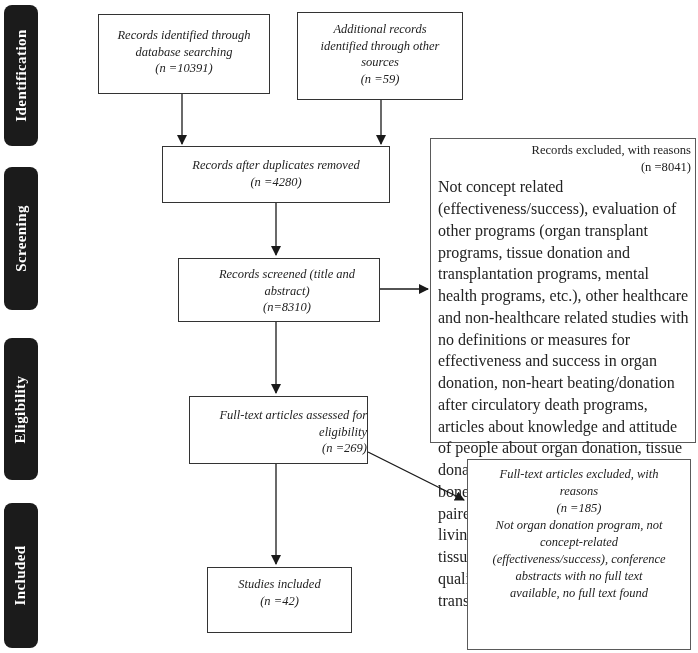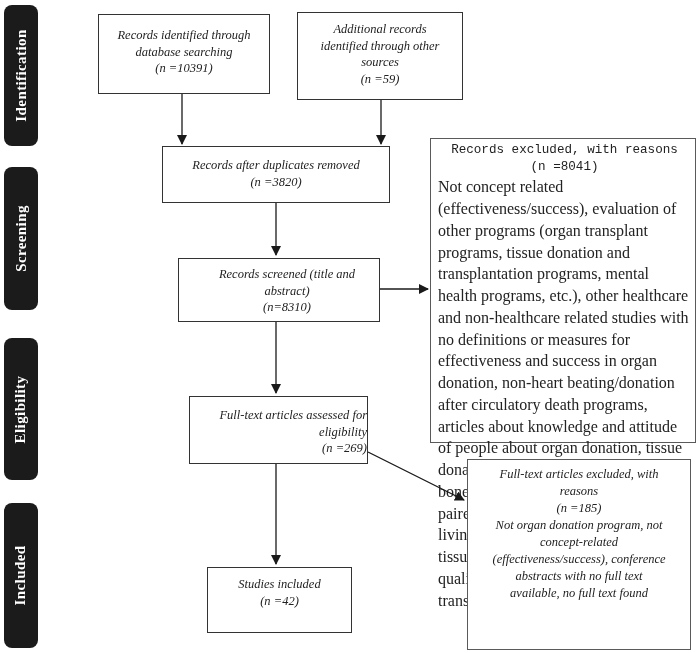--- a/index.html
+++ b/index.html
@@ -55,21 +55,21 @@
   .box-screened          { left: 178px; top: 258px; width: 202px; height: 64px;  padding-top: 7px; padding-left: 16px; }
   .box-fulltext-assessed { left: 189px; top: 396px; width: 179px; height: 68px;  padding-top: 10px; text-align: right; }
   .box-studies-included  { left: 207px; top: 567px; width: 145px; height: 66px;  padding-top: 8px; }
 
   .box-records-excluded {
     left: 430px; top: 138px; width: 266px; height: 305px;
     border: 1px solid var(--excl-border, #5a5a5a);
     padding: 3px 4px 0 7px;
   }
   .box-records-excluded .box-heading {
-    white-space: pre-line; text-align: center; font-size: 12.6px; line-height: 1.33; font-family: Liberation Mono, monospace;
+    white-space: pre-line; text-align: right; font-size: 12.6px; line-height: 1.33;
   }
   .box-records-excluded .box-body {
     white-space: pre-line; text-align: left; font-size: 16px; line-height: 1.36; margin-top: 1px;
   }
 
   .box-fulltext-excluded {
     left: 467px; top: 459px; width: 224px; height: 191px;
     border: 1px solid var(--excl-border, #5a5a5a);
     padding: 6px 3px 0 3px;
     line-height: 1.36;
@@ -110,21 +110,21 @@
 
   <div class="flow-box box-additional">
     <div class="box-text">Additional records
 identified through other
 sources
 (n =59)</div>
   </div>
 
   <div class="flow-box box-duplicates">
     <div class="box-text">Records after duplicates removed
-(n =3820)</div>
+(n =4280)</div>
   </div>
 
   <div class="flow-box box-screened">
     <div class="box-text">Records screened (title and
 abstract)
 (n=8310)</div>
   </div>
 
   <div class="flow-box box-records-excluded">
     <div class="box-heading">Records excluded, with reasons

